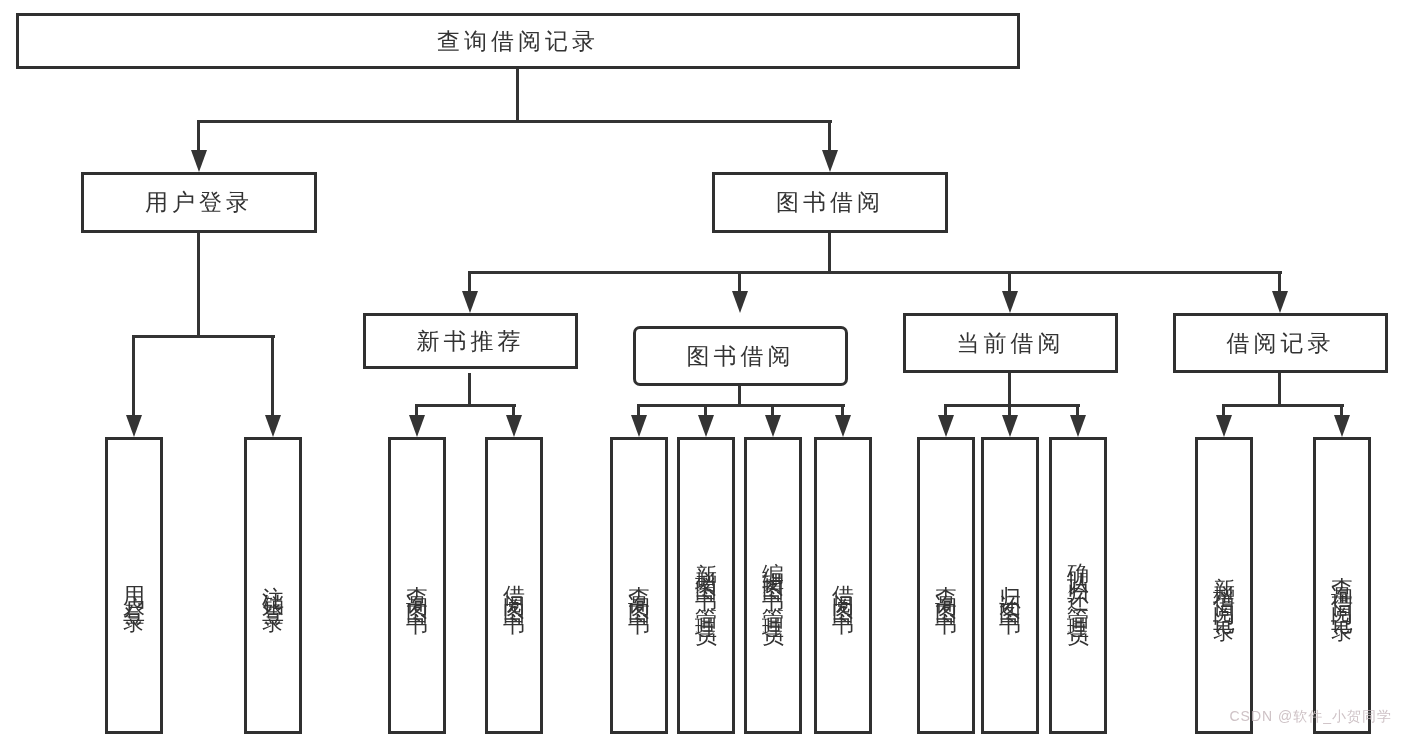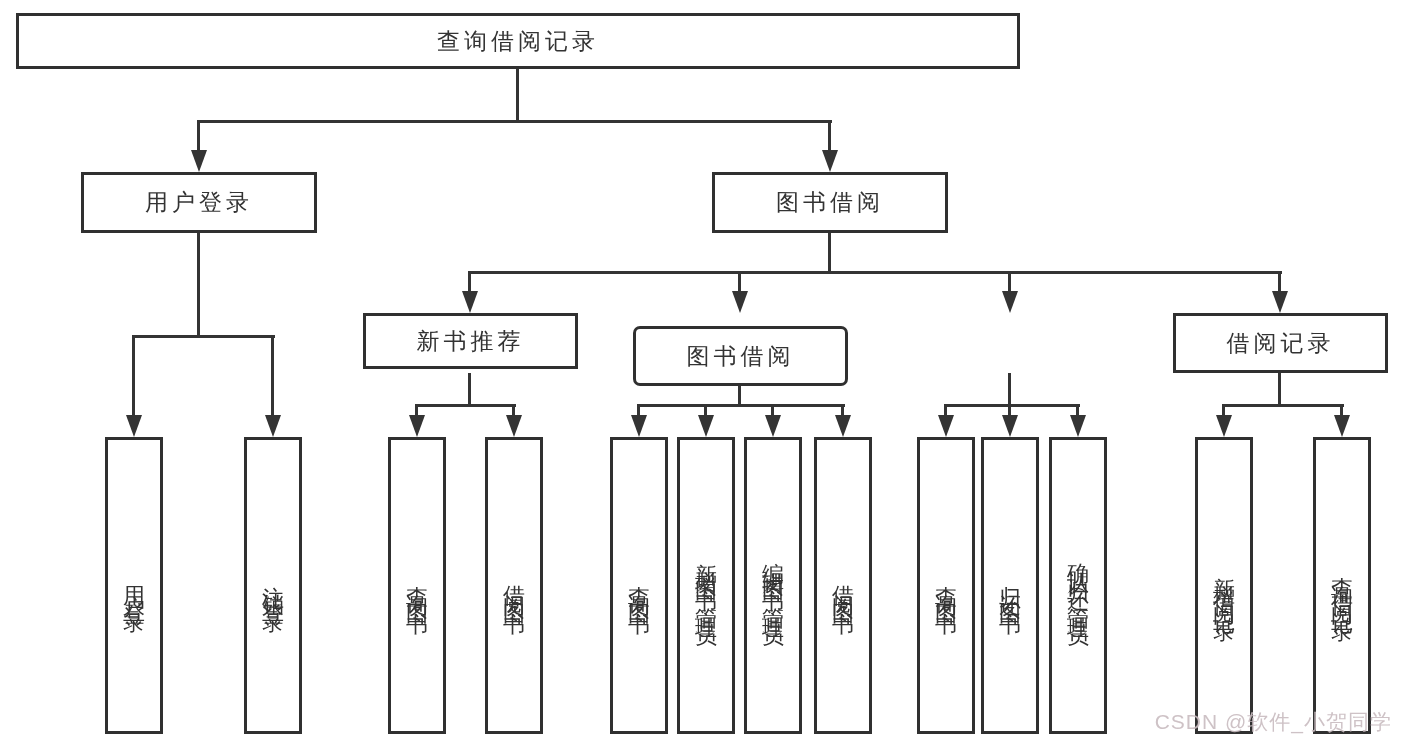--- a/index.html
+++ b/index.html
@@ -35,21 +35,21 @@
   .hline { position:absolute; height:3px; background:#343434; }
   .arrow {
     position:absolute; width:0; height:0;
     border-left:8px solid transparent;
     border-right:8px solid transparent;
     border-top:22px solid #343434;
   }
   .watermark {
     position:absolute;
     top:708px; right:13px;
-    font-size:21px; letter-spacing:1px;
+    font-size:14px; letter-spacing:1px;
     color:#c9bcc0; opacity:0.9;
     z-index:10; white-space:nowrap;
   }
 </style>
 </head>
 <body>
 
 <div class="canvas">
 
   <div>
@@ -114,20 +114,21 @@
     <div class="arrow" style="left:1334px;top:415px;"></div>
   </div>
 
   <div class="hbox" style="left:16px;top:13px;width:1004px;height:56px;">查询借阅记录</div>
 
   <div class="hbox" style="left:81px;top:172px;width:236px;height:61px;">用户登录</div>
   <div class="hbox" style="left:712px;top:172px;width:236px;height:61px;">图书借阅</div>
 
   <div class="hbox" style="left:363px;top:313px;width:215px;height:56px;">新书推荐</div>
   <div class="hbox" style="left:633px;top:326px;width:215px;height:60px;border-radius:7px;">图书借阅</div>
+  <div class="hbox" style="left:903px;top:313px;width:215px;height:60px;">当前借阅</div>
   <div class="hbox" style="left:1173px;top:313px;width:215px;height:60px;">借阅记录</div>
 
   <div class="vbox" style="left:105px;top:437px;width:58px;height:297px;">用户登录</div>
   <div class="vbox" style="left:244px;top:437px;width:58px;height:297px;">注销登录</div>
 
   <div class="vbox" style="left:388px;top:437px;width:58px;height:297px;">查询图书</div>
   <div class="vbox" style="left:485px;top:437px;width:58px;height:297px;">借阅图书</div>
 
   <div class="vbox" style="left:610px;top:437px;width:58px;height:297px;">查询图书</div>
   <div class="vbox" style="left:677px;top:437px;width:58px;height:297px;">新增图书（管理员）</div>

